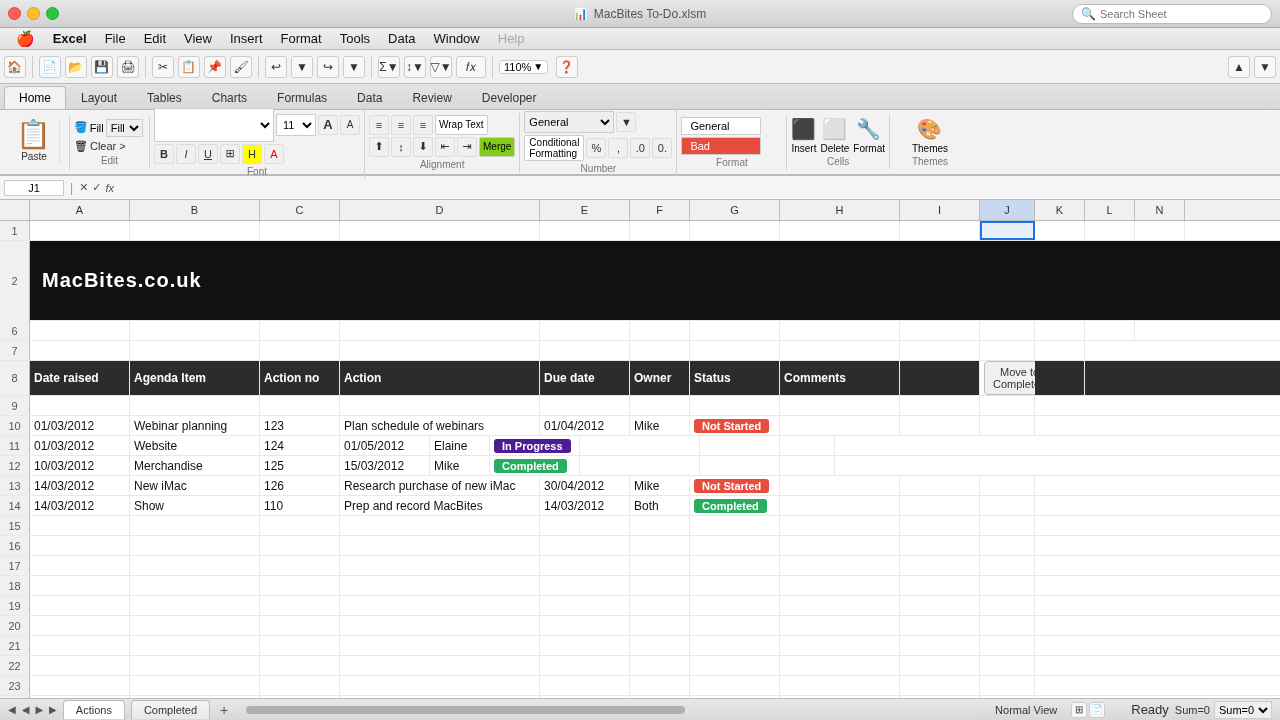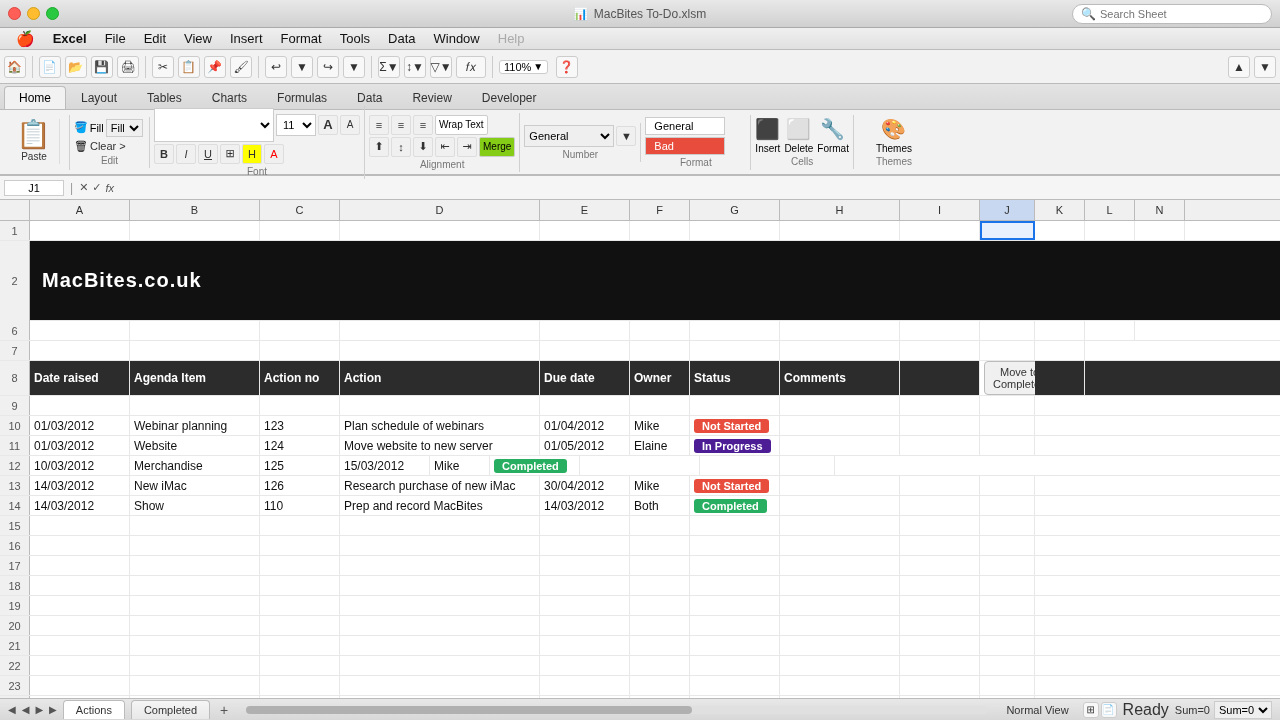--- a/index.html
+++ b/index.html
@@ -510,20 +510,29 @@
     </div>
 
     <div class="ribbon-section" style="min-width:100px;">
       <div class="ribbon-section-content" style="flex-direction:column; align-items:flex-start; gap:2px;">
         <div style="display:flex; gap:2px; align-items:center;">
           <select style="font-size:11px; border:1px solid #ccc; height:22px; width:90px;">
             <option>General</option>
           </select>
           <div class="sm-btn">▼</div>
         </div>
+        <div style="display:flex; gap:2px; align-items:center;">
+          <div style="border:1px solid #ccc; border-radius:2px; background:white; padding:1px 4px; font-size:10px; cursor:default;">
+            Conditional<br>Formatting
+          </div>
+          <div class="sm-btn">%</div>
+          <div class="sm-btn">,</div>
+          <div class="sm-btn">.0</div>
+          <div class="sm-btn">0.</div>
+        </div>
       </div>
       <div class="ribbon-section-label">Number</div>
     </div>
 
     <div class="ribbon-section" style="min-width:110px;">
       <div class="ribbon-section-content" style="flex-direction:column; align-items:flex-start; gap:2px;">
         <div class="normal-cell-style">General</div>
         <div class="bad-cell-style">Bad</div>
       </div>
       <div class="ribbon-section-label">Format</div>
@@ -691,21 +700,20 @@
       <div class="cell cw-H"></div>
       <div class="cell cw-I"></div>
       <div class="cell cw-J"></div>
     </div>
 
     <div class="sheet-row">
       <div class="row-num">11</div>
       <div class="cell cw-A">01/03/2012</div>
       <div class="cell cw-B">Website</div>
       <div class="cell cw-C">124</div>
-      <div class="cell cw-D">Move website to new server</div>
       <div class="cell cw-E">01/05/2012</div>
       <div class="cell cw-F">Elaine</div>
       <div class="cell cw-G">
         <span class="status-badge status-in-progress">In Progress</span>
       </div>
       <div class="cell cw-H"></div>
       <div class="cell cw-I"></div>
       <div class="cell cw-J"></div>
     </div>
 
@@ -899,20 +907,20 @@
   <div class="sheet-tab">Completed</div>
   <span class="add-sheet">+</span>
   <div style="flex:1; height:8px; background:#e0e0e0; border-radius:4px; margin:0 8px;">
     <div style="width:60%; height:100%; background:#b0b0b0; border-radius:4px;"></div>
   </div>
   <span class="status-ready">Normal View</span>
   <div style="display:flex; gap:2px; margin-left:8px;">
     <div class="tb-btn" style="width:16px; height:16px; font-size:10px;">⊞</div>
     <div class="tb-btn" style="width:16px; height:16px; font-size:10px;">📄</div>
   </div>
-  <span style="font-size:16px; color:#333; margin-left:0;">Ready</span>
+  <span style="font-size:13px; color:#333; margin-left:20px;">Ready</span>
   <div style="margin-left:auto; display:flex; align-items:center; gap:4px;">
     <span class="status-sum">Sum=0</span>
     <select style="font-size:11px; border:1px solid #ccc; height:18px;">
       <option>Sum=0</option>
     </select>
   </div>
 </div>
 
 </body></html>

